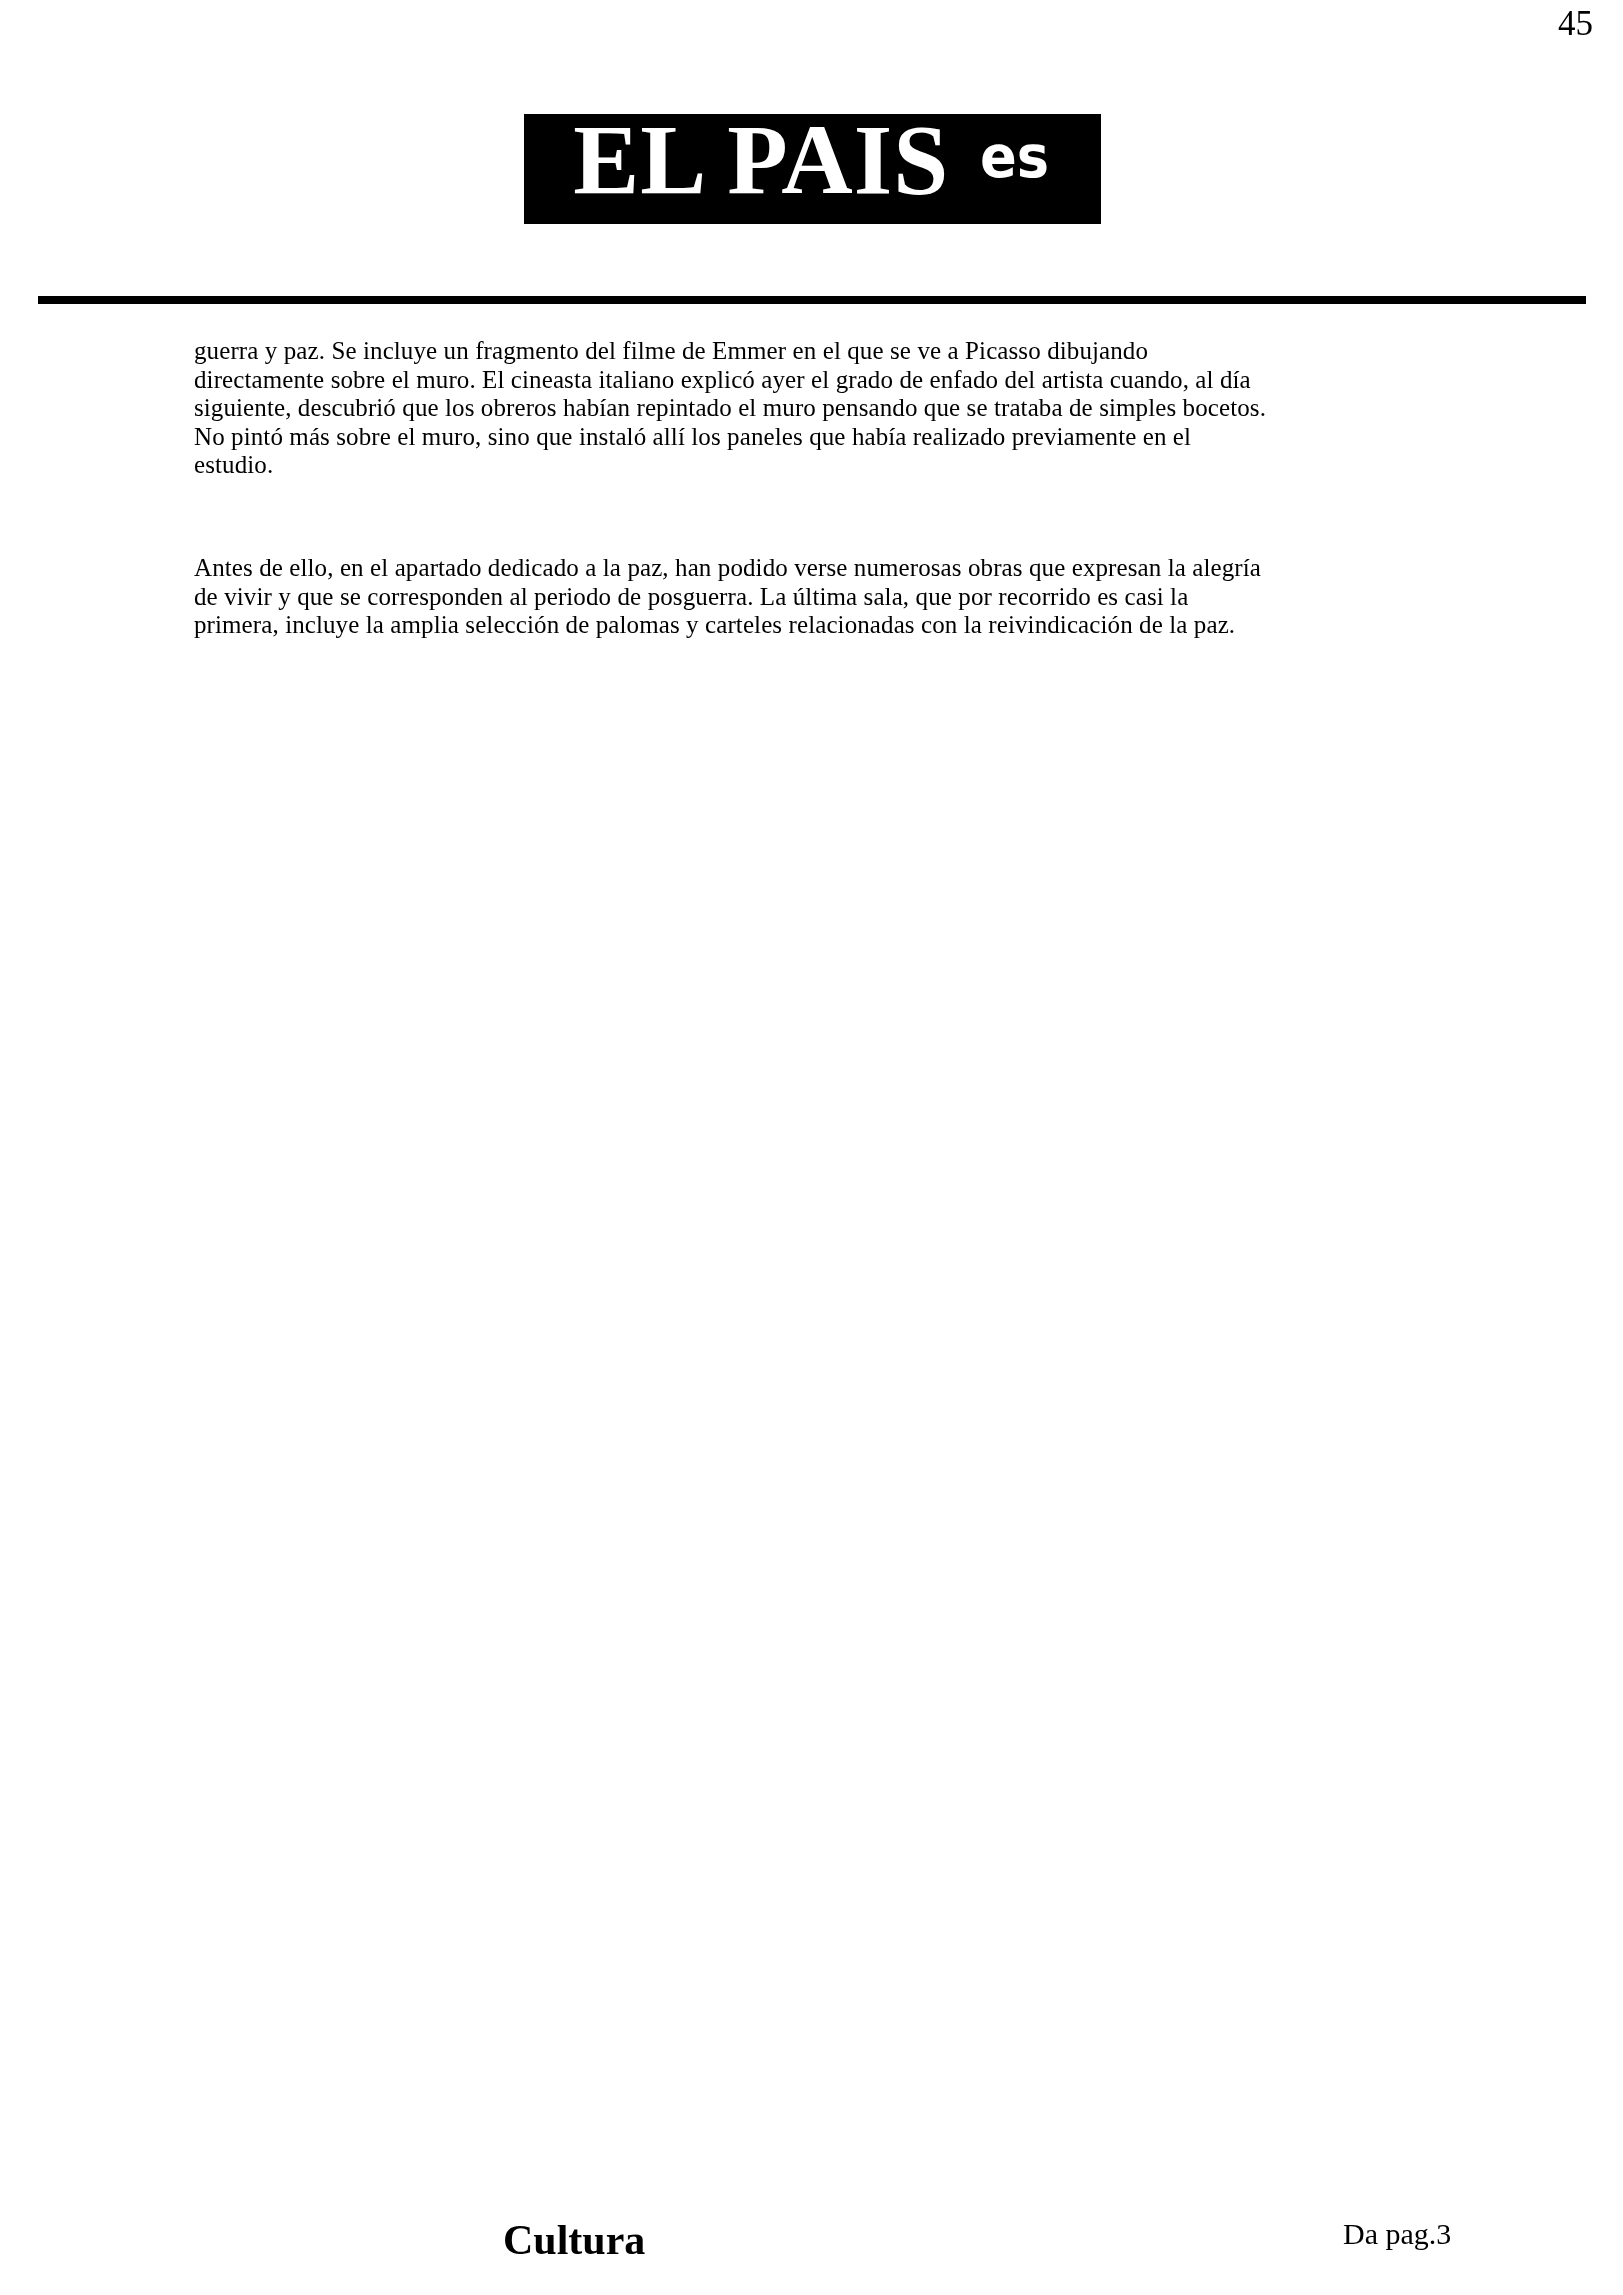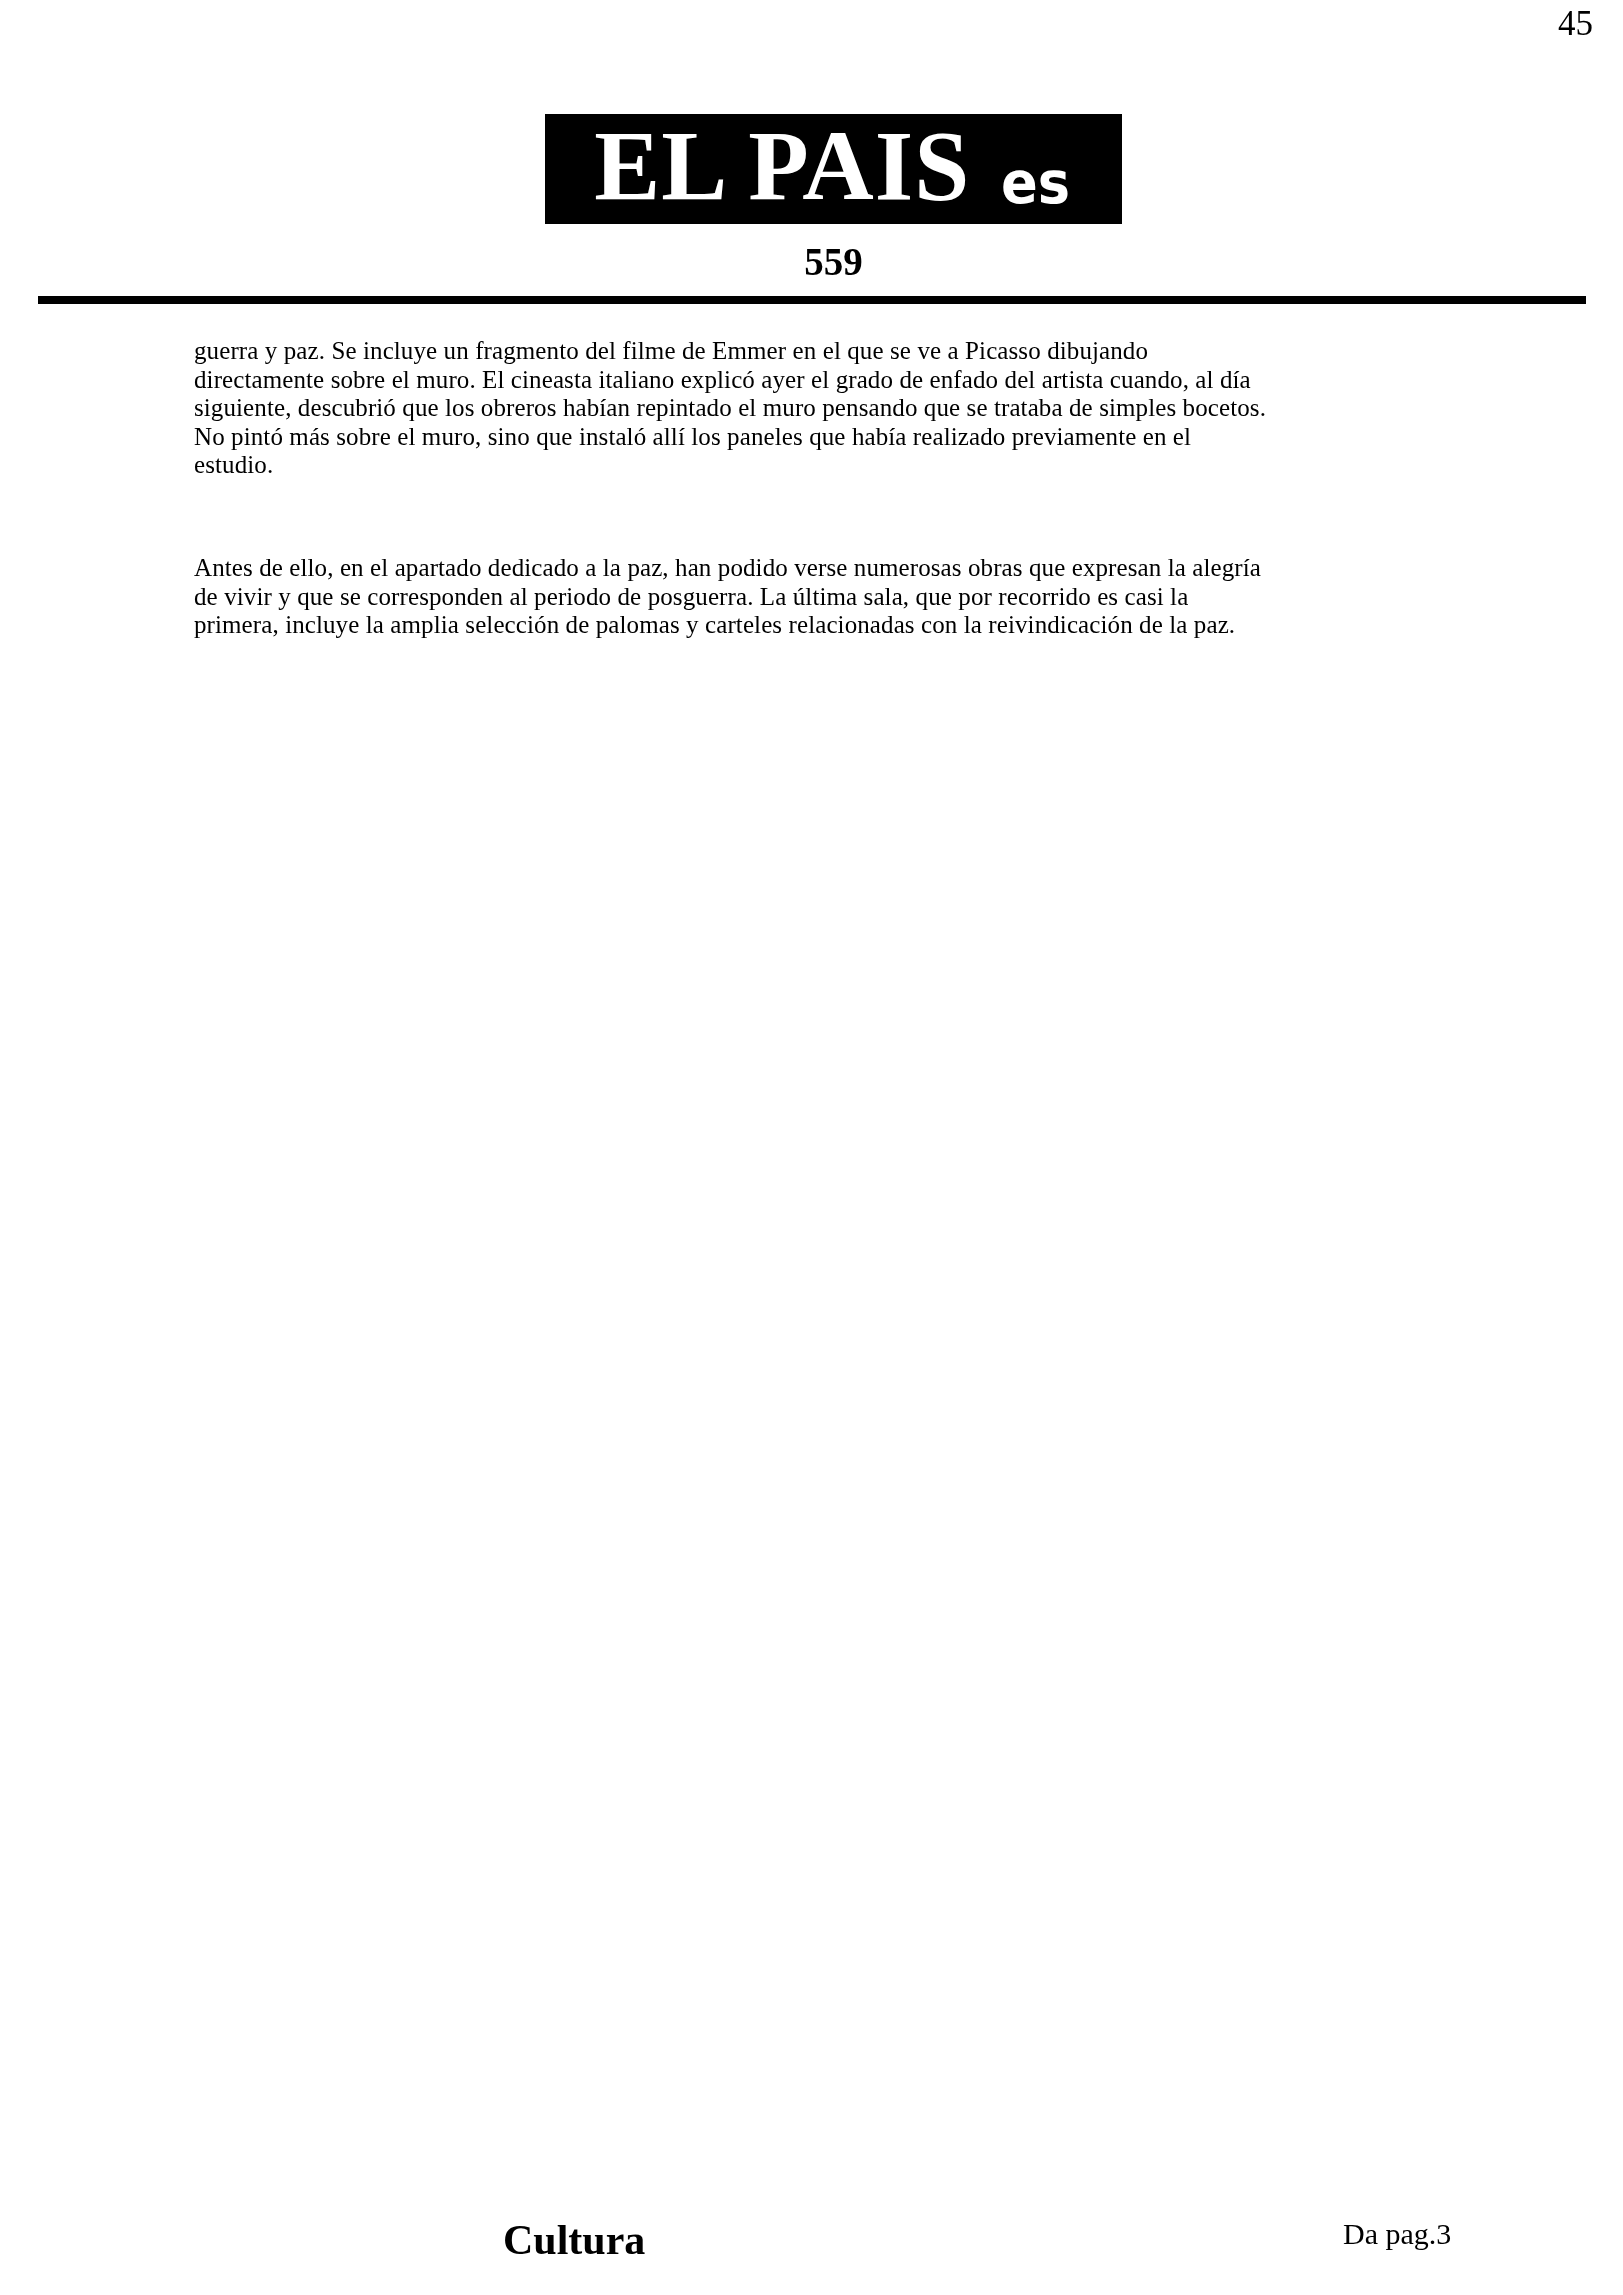--- a/index.html
+++ b/index.html
@@ -30,26 +30,26 @@
     left: 545px;
     width: 577px;
     text-align: center;
     font-size: 39px;
     line-height: 1;
     font-weight: 700;
   }
   .logo-box {
     position: absolute;
     top: 114px;
-    left: 545px;
+    left: 524px;
     width: 577px;
     height: 110px;
     background: #000000;
     display: flex;
-    align-items: center;
+    align-items: flex-start;
     justify-content: center;
     gap: 27.5px;
   }
   .logo-main {
     color: #ffffff;
     font-family: "Liberation Serif", "DejaVu Serif", serif;
     font-weight: 700;
     font-size: 99px;
     line-height: 1;
     letter-spacing: 0.9px;
@@ -115,21 +115,20 @@
 <div id="page">
 
   <div class="page-number">45</div>
 
 
   <div class="logo-box">
     <span class="logo-main">EL PAIS</span>
     <span class="logo-suffix">es</span>
   </div>
 
-  <div class="edition-number">559</div>
 
   <div class="rule"></div>
 
   <div class="body-text" id="paragraph-1">guerra y paz. Se incluye un fragmento del filme de Emmer en el que se ve a Picasso dibujando
 directamente sobre el muro. El cineasta italiano explicó ayer el grado de enfado del artista cuando, al día
 siguiente, descubrió que los obreros habían repintado el muro pensando que se trataba de simples bocetos.
 No pintó más sobre el muro, sino que instaló allí los paneles que había realizado previamente en el
 estudio.</div>
 
   <div class="body-text" id="paragraph-2">Antes de ello, en el apartado dedicado a la paz, han podido verse numerosas obras que expresan la alegría

